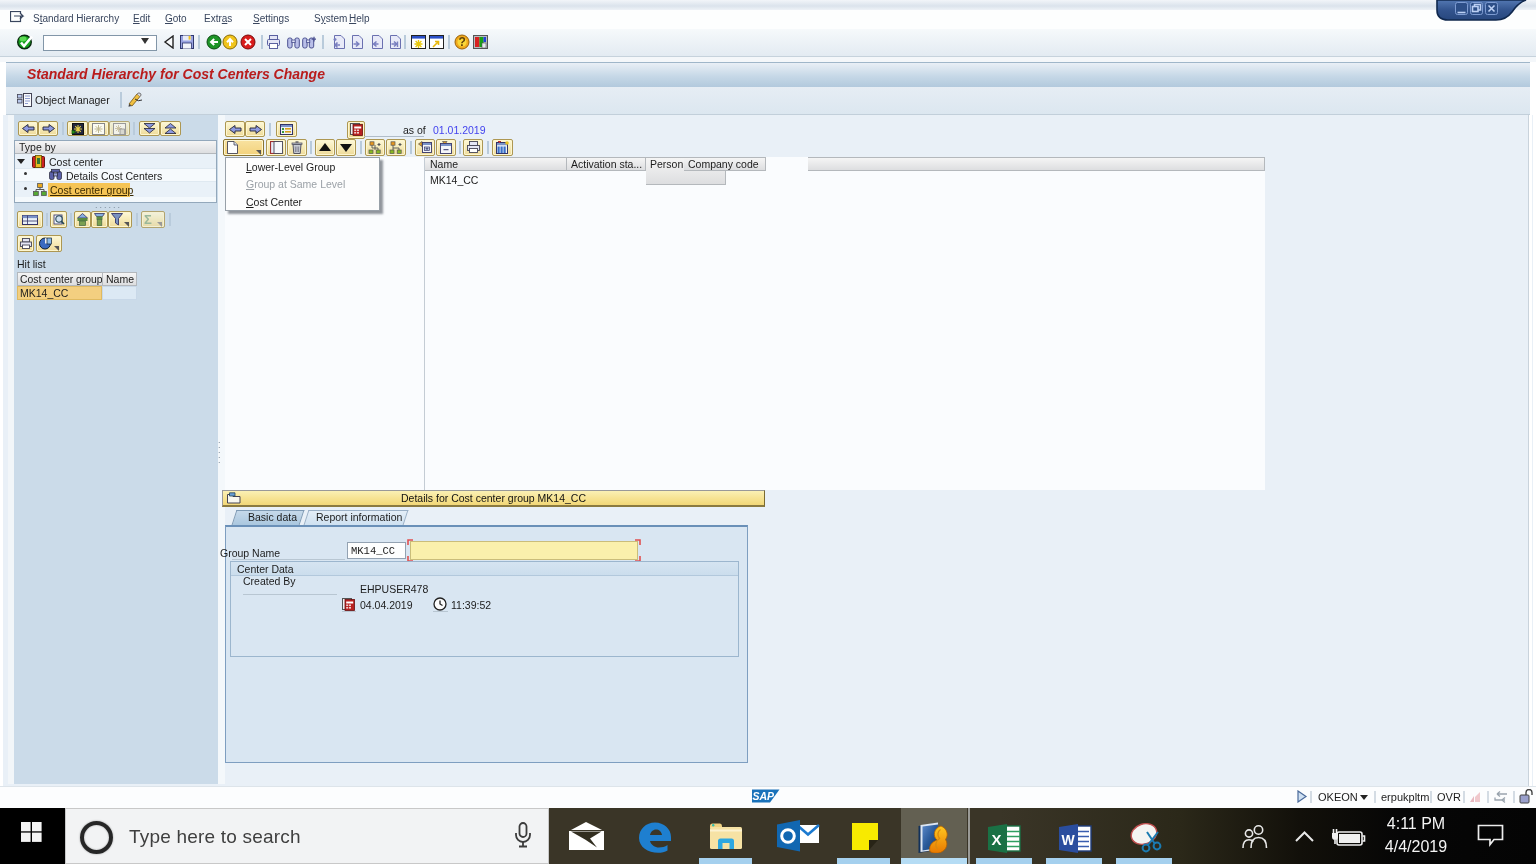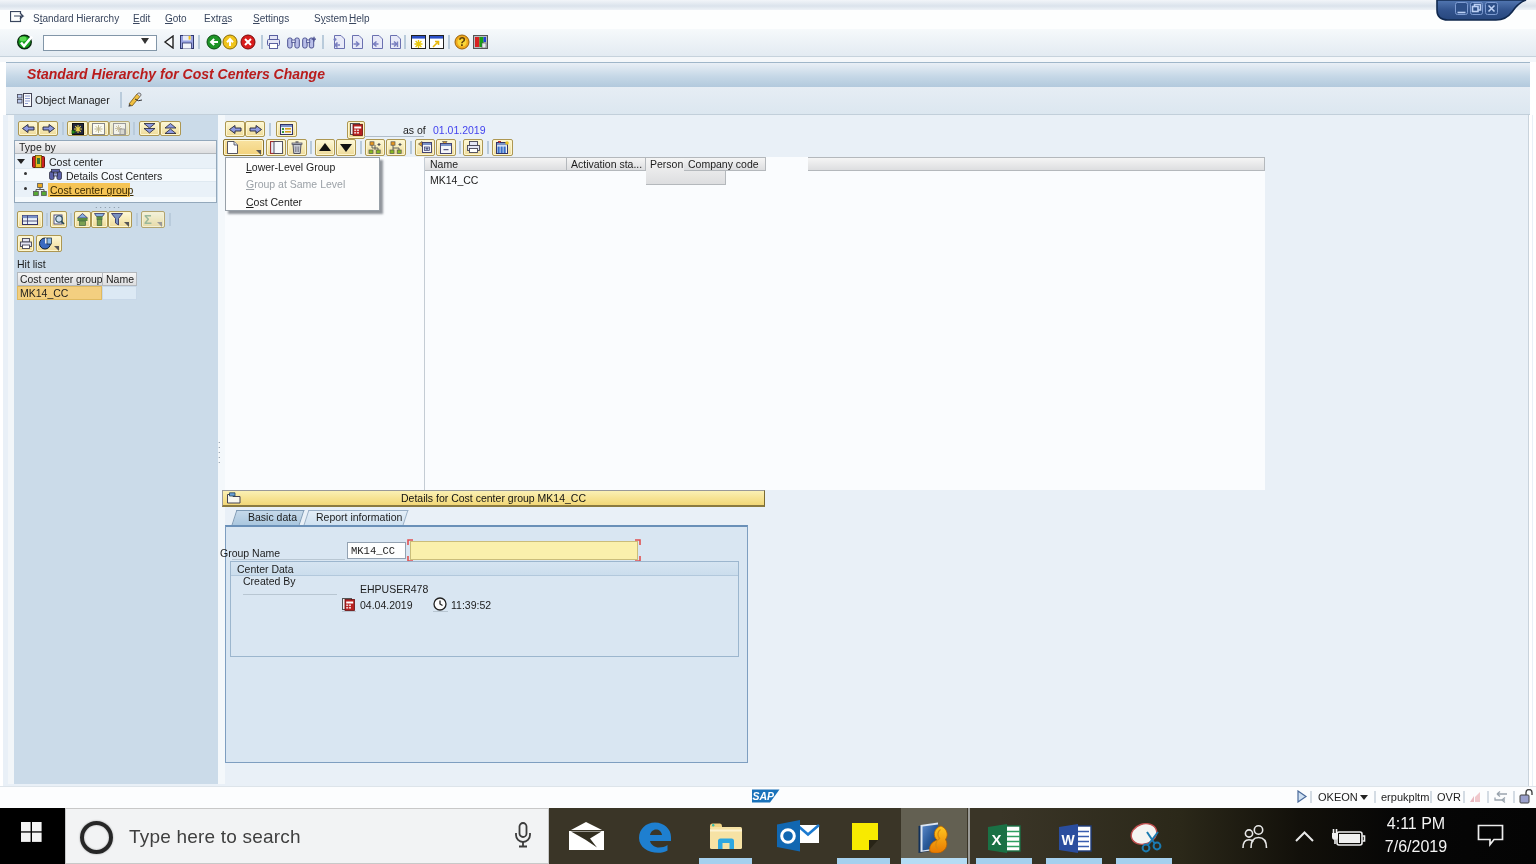--- a/index.html
+++ b/index.html
@@ -687,17 +687,17 @@
       <g stroke="#f0f0f0" fill="none" stroke-width="1.6">
         <rect x="7" y="7" width="25" height="13" rx="2"></rect>
         <path d="M32.5 11 L34.5 11 L34.5 16 L32.5 16"></path>
       </g>
       <rect x="9" y="9" width="21" height="9" fill="#f0f0f0"></rect>
       <path d="M3.5 4 L3.5 8 M6.5 4 L6.5 8" stroke="#f0f0f0" stroke-width="1.6"></path>
       <path d="M2 8 L8 8 L8 12 C8 14 6.8 15 5 15 C3.2 15 2 14 2 12 Z" fill="#f0f0f0"></path>
       <path d="M5 15 L5 19" stroke="#f0f0f0" stroke-width="1.6"></path>
     </svg>
 <div class="ab" style="left:1381px;top:815px;width:70px;text-align:center;font-size:16px;color:#f4f4f4;">4:11 PM</div>
-<div class="ab" style="left:1381px;top:838px;width:70px;text-align:center;font-size:16px;color:#f4f4f4;">7/6/2019</div>
+<div class="ab" style="left:1381px;top:838px;width:70px;text-align:center;font-size:16px;color:#f4f4f4;">4/4/2019</div>
 <svg class="icn" style="left:1477px;top:824px;" width="27" height="24" viewBox="0 0 27 24">
       <path d="M1.5 1.5 L25.5 1.5 L25.5 15.5 L17 15.5 L13 20.5 L13 15.5 L1.5 15.5 Z" fill="none" stroke="#ececec" stroke-width="1.7"></path>
     </svg>
 </div>
 
 </body></html>

